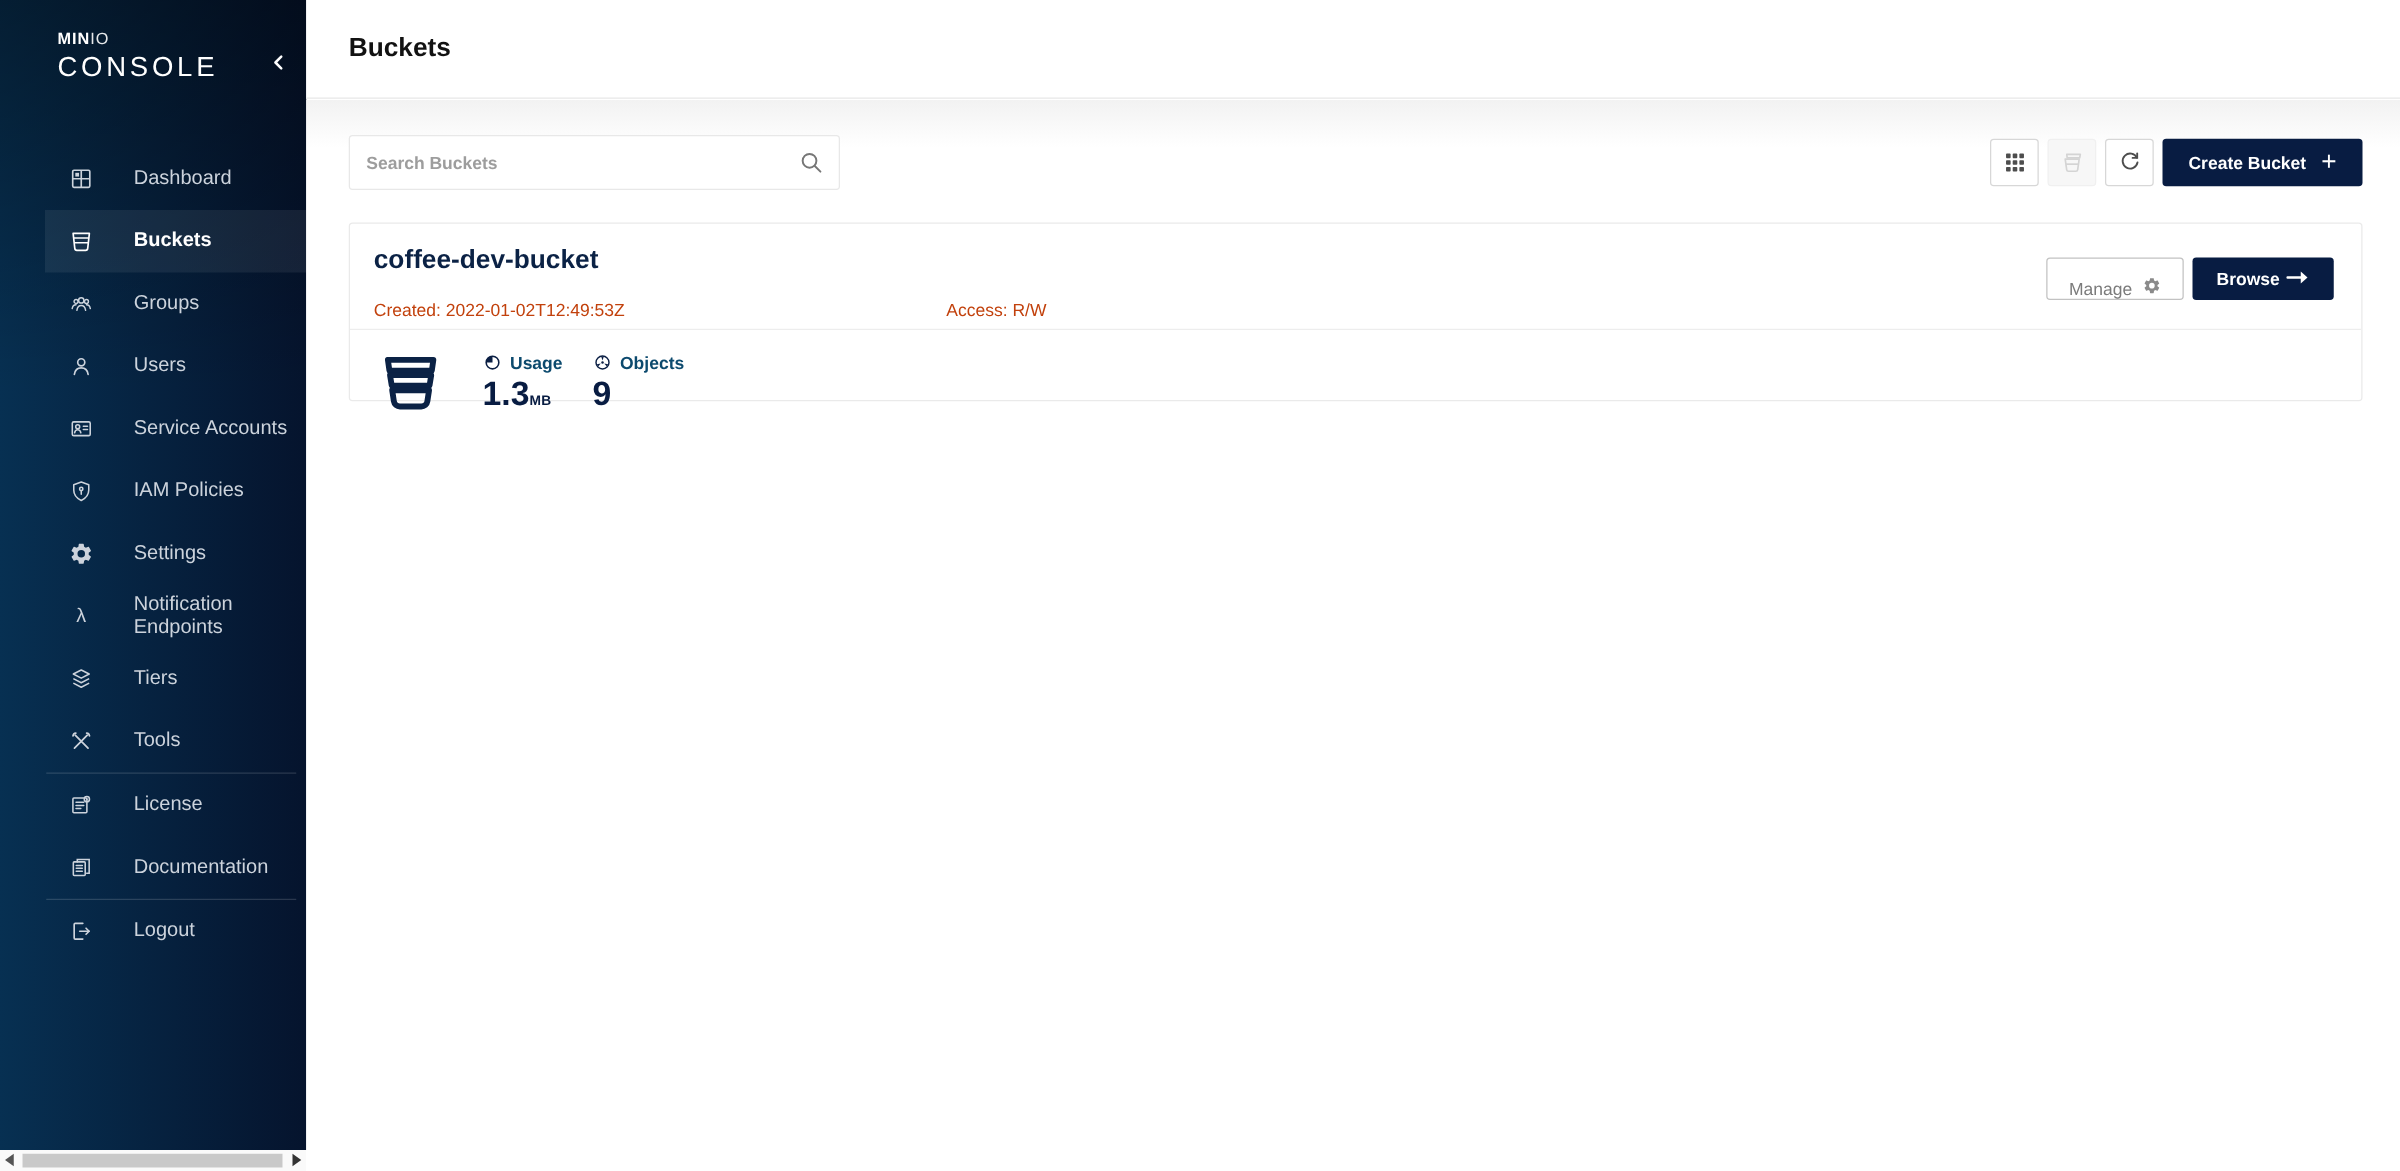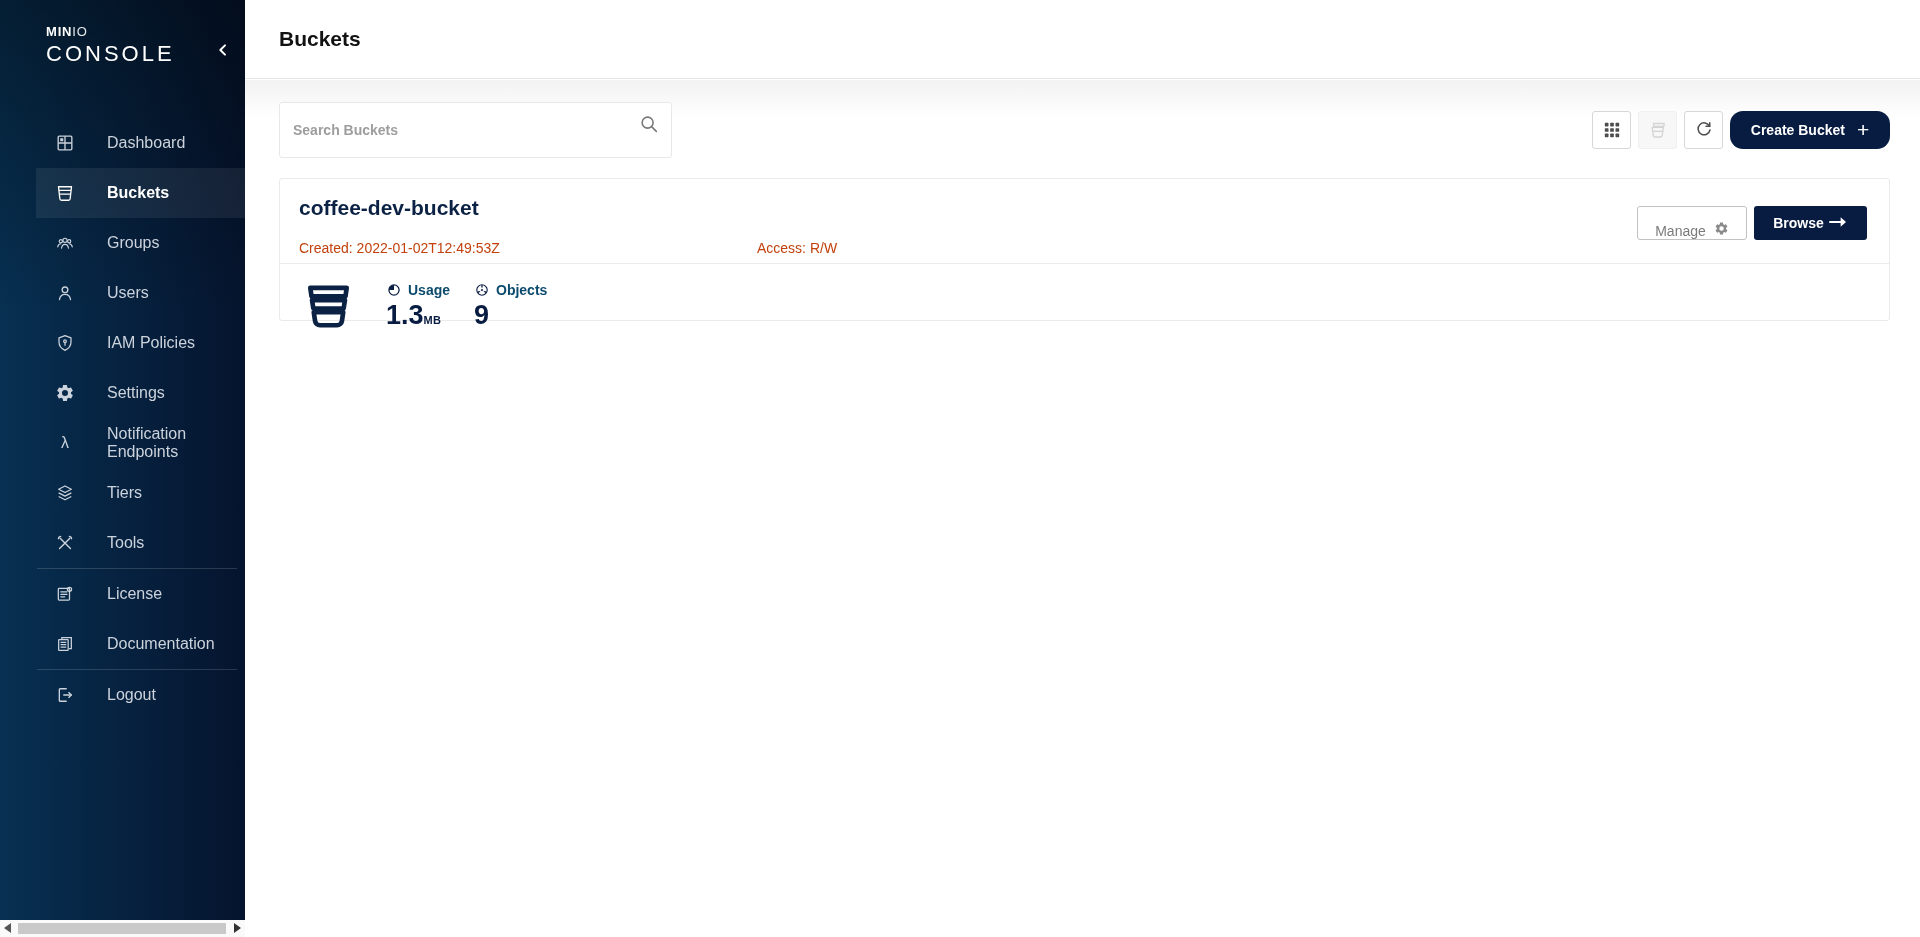--- a/index.html
+++ b/index.html
@@ -51,37 +51,37 @@
   }
   .page-title { font-size:21px; font-weight:700; color:#121212; }
   .content {
     position:absolute; left:0; top:80px; right:0; bottom:0;
     background:linear-gradient(180deg,#f2f2f2 0%,#ffffff 38px);
     padding:28px 30px 0 34px;
   }
 
   
   .actions-row { display:flex; align-items:center; justify-content:space-between; height:44px; }
-  .search-wrap { position:relative; width:393px; height:56px; }
+  .search-wrap { position:relative; width:393px; height:44px; }
   .search-input {
     width:100%; height:100%; border:1px solid #e8e8e8; border-radius:3px; background:#fff;
     padding:0 44px 0 13px; font-size:14px; font-weight:600; color:#393939; outline:none;
     font-family:"Liberation Sans", sans-serif;
   }
   .search-input::placeholder { color:#9d9d9d; font-weight:600; }
   .search-icon { position:absolute; right:12px; top:11px; width:22px; height:22px; }
   .btn-group { display:flex; align-items:center; gap:7px; }
   .icon-btn {
     width:39px; height:38px; background:#fff; border:1px solid #d7d7d7; border-radius:3px;
     display:flex; align-items:center; justify-content:center; cursor:pointer; color:#4d4d4d;
   }
   .icon-btn.disabled { border-color:#f0f0f0; background:#f7f7f7; color:#d4d4d4; cursor:default; }
   .icon-btn svg { width:20px; height:20px; display:block; }
   .create-btn {
-    width:160px; height:38px; background:#081c42; color:#fff; border:none; border-radius:13px;
+    width:160px; height:38px; background:#081c42; color:#fff; border:none; border-radius:3px;
     font-size:14px; font-weight:600; display:flex; align-items:center; justify-content:center; gap:12px;
     cursor:pointer; font-family:"Liberation Sans", sans-serif;
   }
   .plus-glyph { font-size:21px; font-weight:400; line-height:1; margin-top:-2px; }
 
   
   .bucket-card {
     margin-top:26px; width:1611px; height:143px; background:#fff;
     border:1px solid #eaeaea; border-radius:3px; position:relative;
   }
@@ -168,20 +168,31 @@
       <div class="nav-item">
         <span class="nav-icon">
           <svg viewBox="0 0 24 24" fill="none" stroke="currentColor" stroke-width="1.6" stroke-linecap="round">
               <circle cx="12" cy="8.2" r="3.4"></circle>
               <path d="M5.4 19.8c.6-4.1 3.2-6.2 6.6-6.2s6 2.1 6.6 6.2"></path>
             </svg>
         </span>
         <span class="nav-label">Users</span>
       </div>
 
+      <div class="nav-item">
+        <span class="nav-icon">
+          <svg viewBox="0 0 24 24" fill="none" stroke="currentColor" stroke-width="1.5" stroke-linecap="round">
+              <rect x="3.4" y="5.4" width="17.2" height="13.2" rx="1.4"></rect>
+              <circle cx="8.6" cy="10.1" r="1.9"></circle>
+              <path d="M5.6 15.9c.4-2 1.6-3 3-3s2.6 1 3 3"></path>
+              <path d="M14 9.6h4M14 12.8h4"></path>
+            </svg>
+        </span>
+        <span class="nav-label">Service Accounts</span>
+      </div>
 
       <div class="nav-item">
         <span class="nav-icon">
           <svg viewBox="0 0 24 24" fill="none" stroke="currentColor" stroke-width="1.5" stroke-linecap="round" stroke-linejoin="round">
               <path d="M12 3.2l7.2 2.6v5c0 4.6-2.9 8-7.2 10-4.3-2-7.2-5.4-7.2-10v-5Z"></path>
               <circle cx="12" cy="9.8" r="1.6"></circle>
               <path d="M12 11.4v3.4"></path>
             </svg>
         </span>
         <span class="nav-label">IAM Policies</span>

